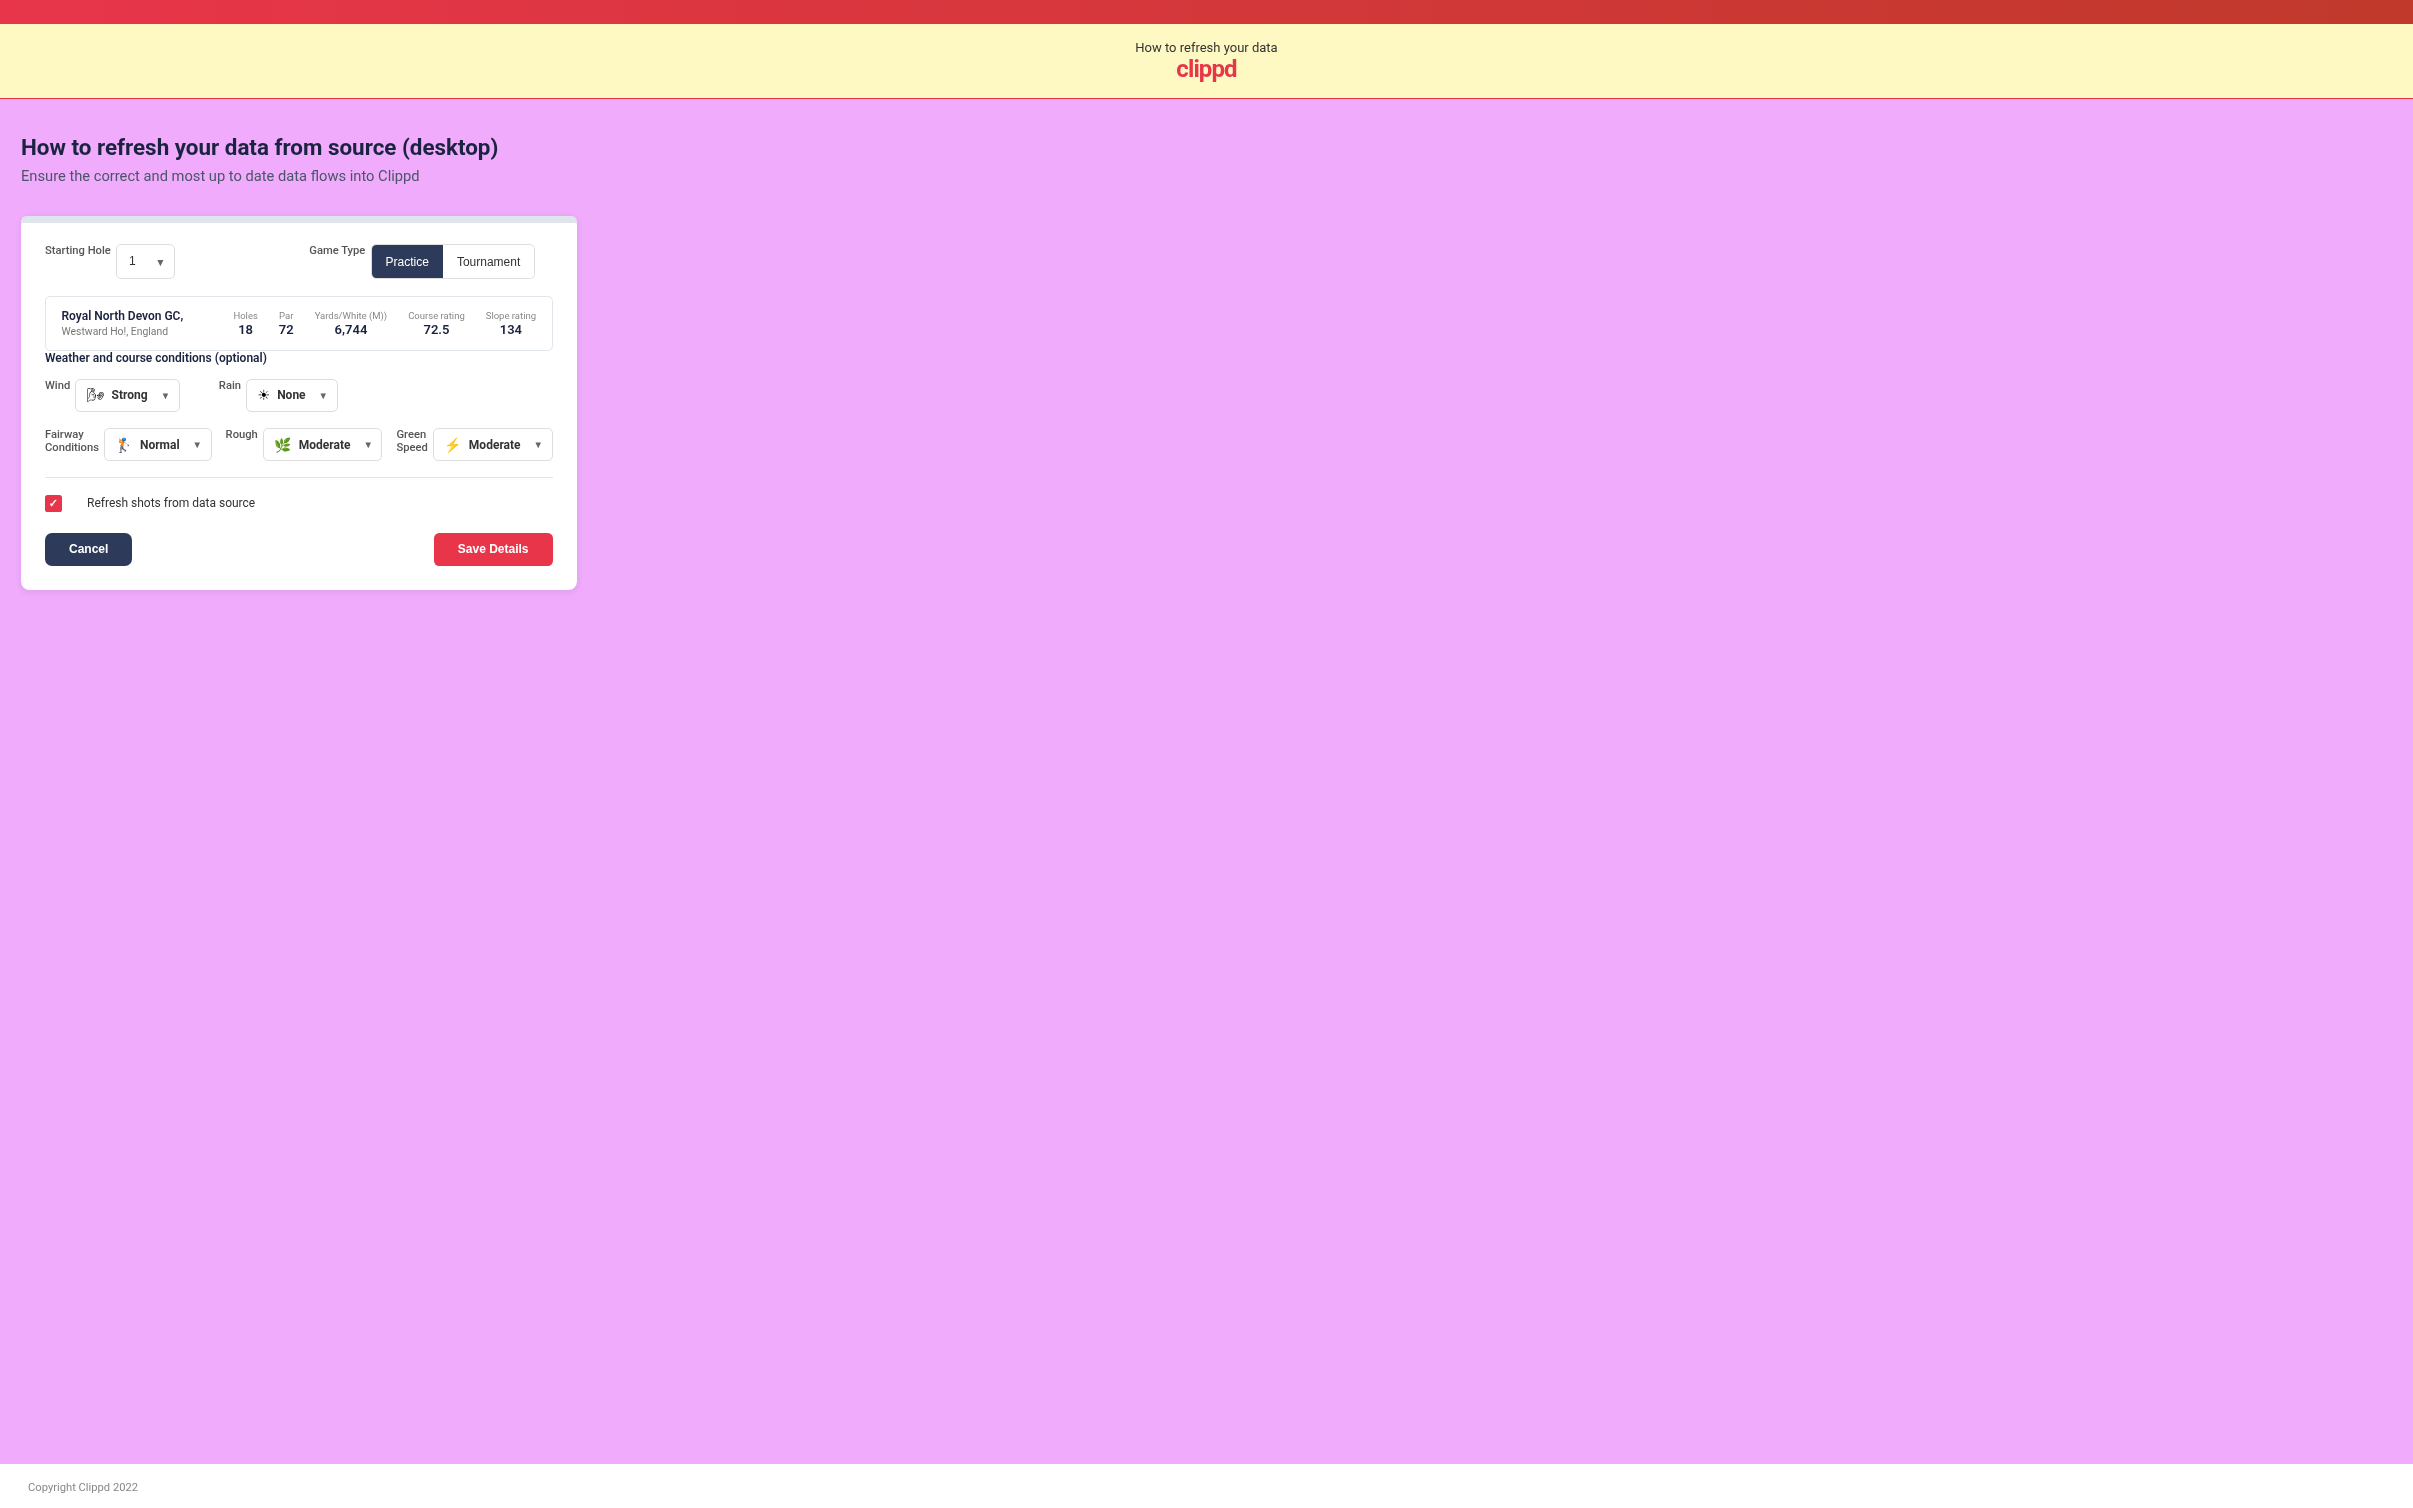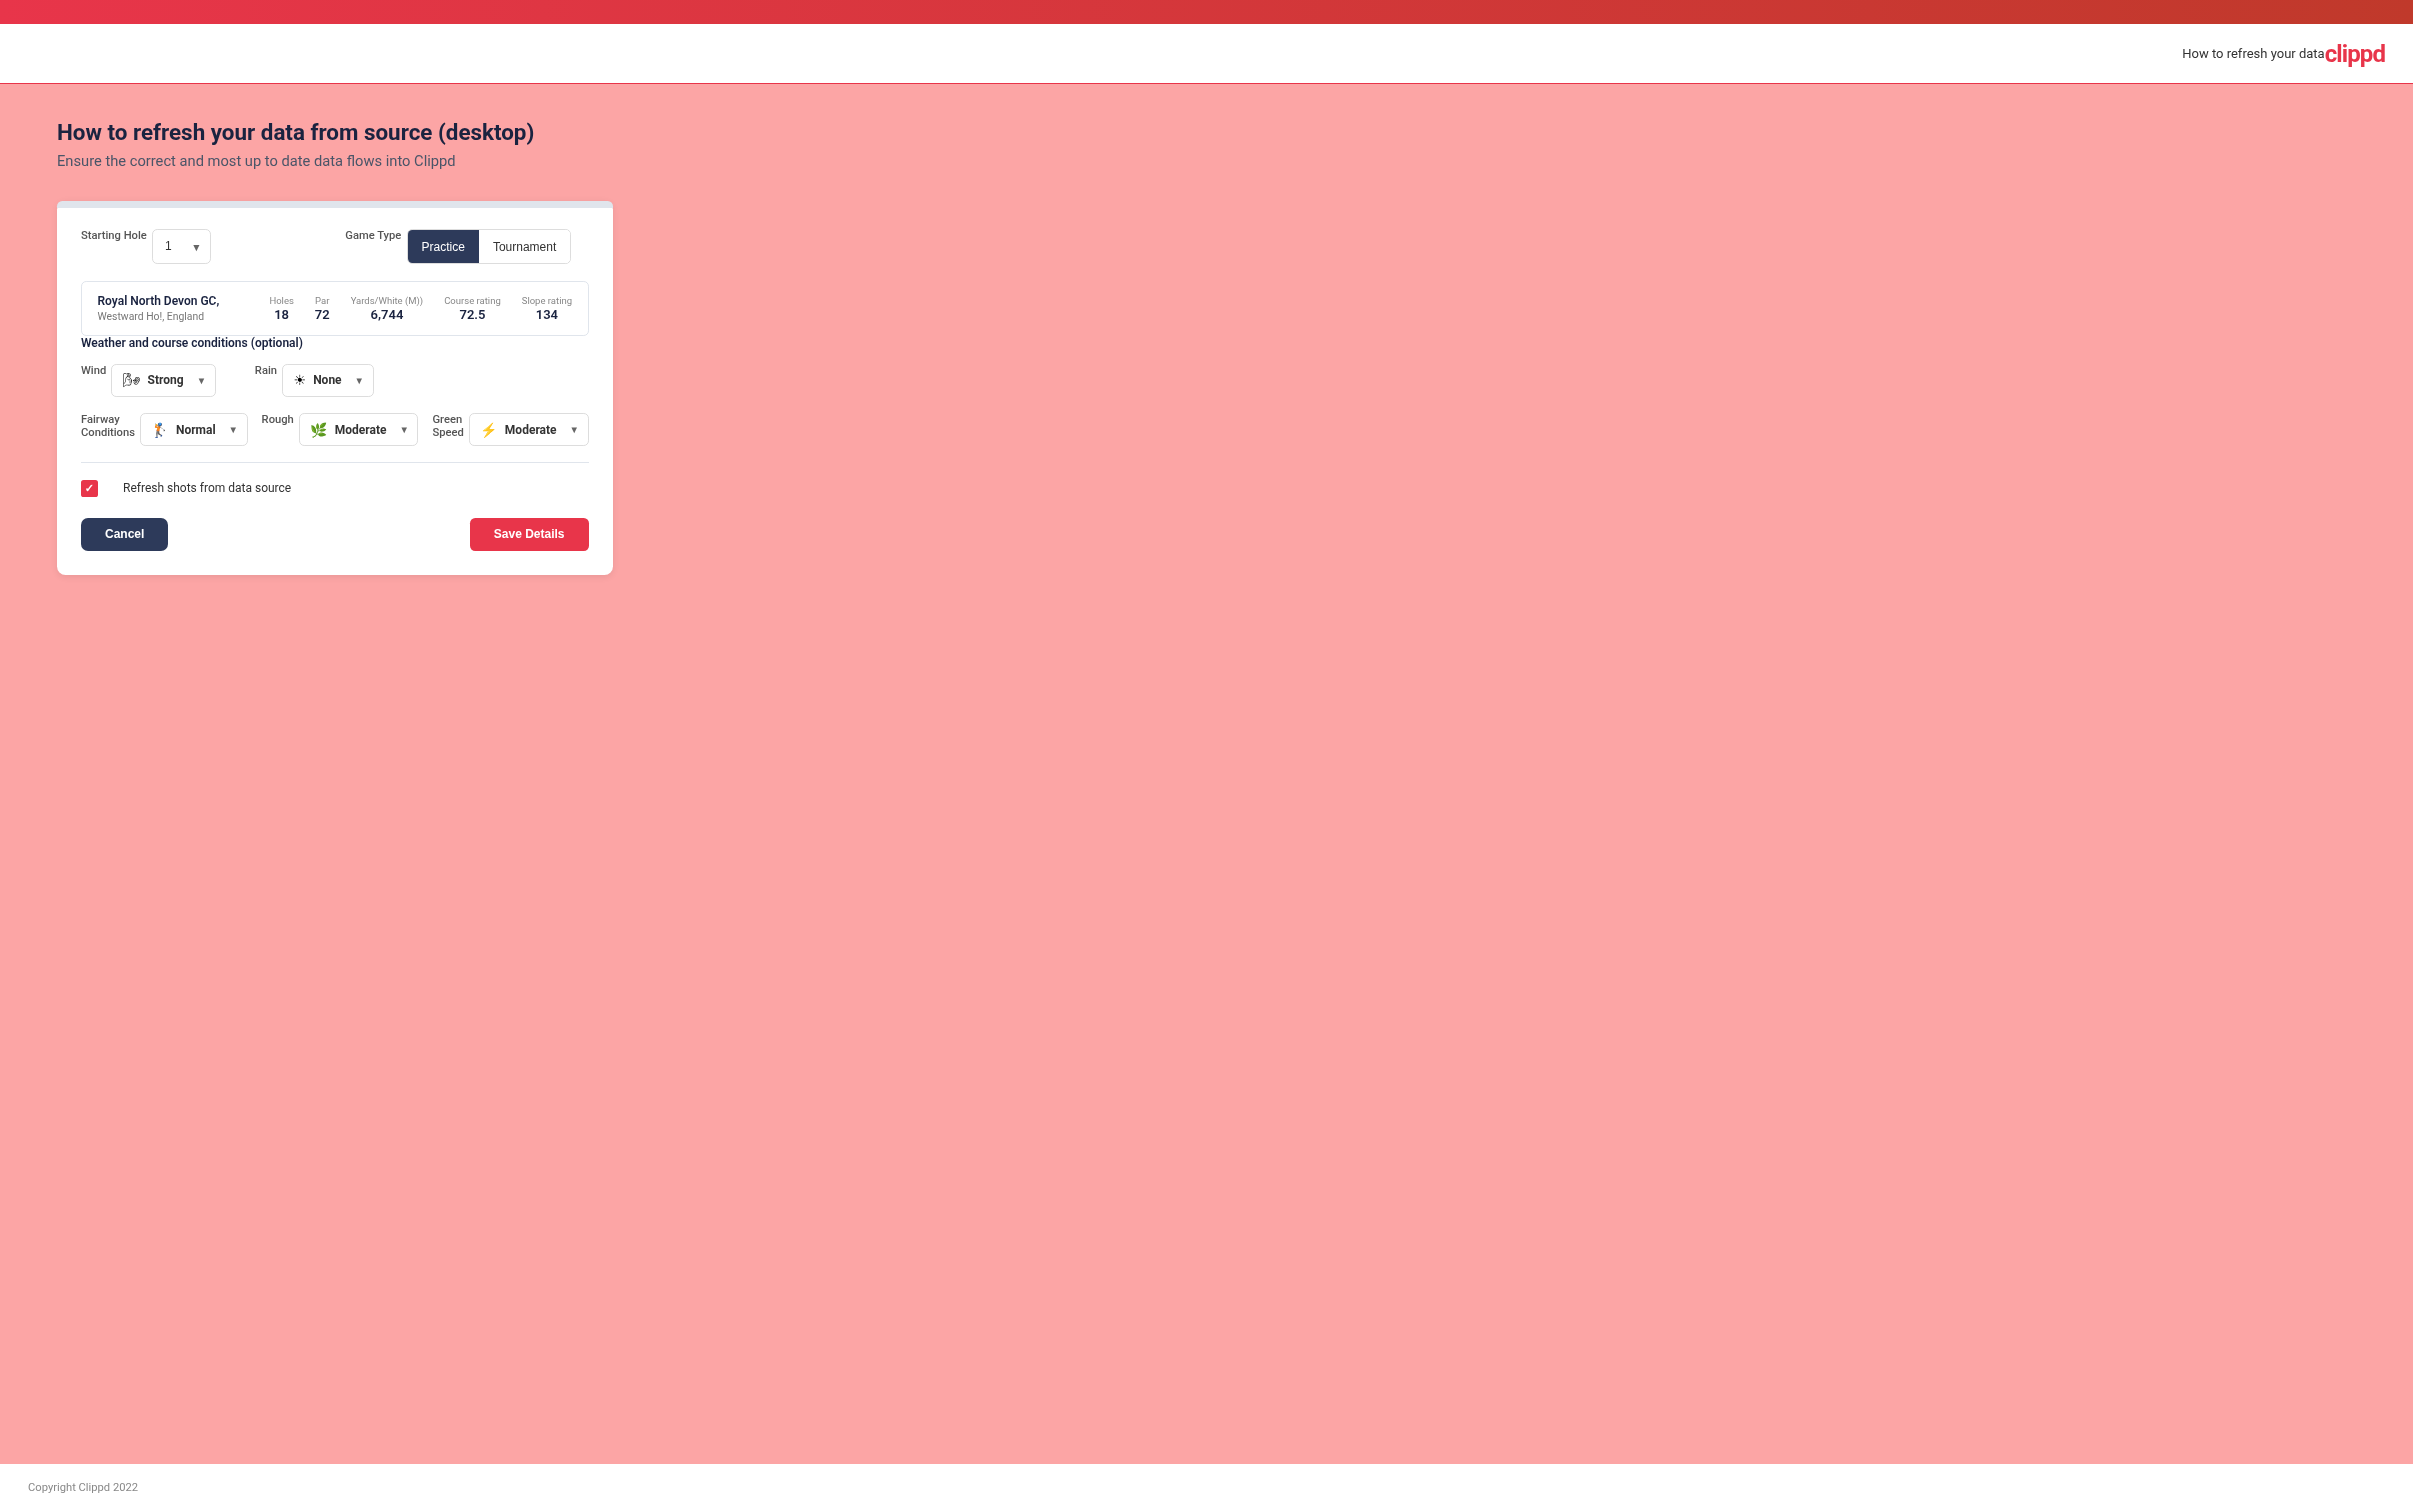--- a/index.html
+++ b/index.html
@@ -11,46 +11,47 @@
       flex-direction: column;
     }
 
     .top-bar {
       height: 24px;
       background: linear-gradient(to right, #e8354a, #c0392b);
       flex-shrink: 0;
     }
 
     .header {
-      background: #ffffff;
+      background: #fef9c3;
       padding: 15.5px 28px;
       display: flex;
       align-items: center;
-      justify-content: flex-end;
+      justify-content: center;
       border-bottom: 1.7px solid #e8354a;
       flex-shrink: 0;
+      flex-direction: column;
     }
 
     .header-title {
       font-size: 13px;
       color: #333;
       font-weight: 400;
     }
 
     .logo {
       font-size: 24px;
       font-weight: 700;
       color: #e8354a;
       letter-spacing: -0.9px;
     }
 
     .main-content {
       flex: 1;
-      background: #fca5a5;
-      padding: 35px 57px;
+      background: #f0abfc;
+      padding: 35px 21px;
       display: flex;
       flex-direction: column;
     }
 
     .page-heading {
       font-size: 22.4px;
       font-weight: 700;
       color: #1a2340;
       margin-bottom: 7px;
     }

